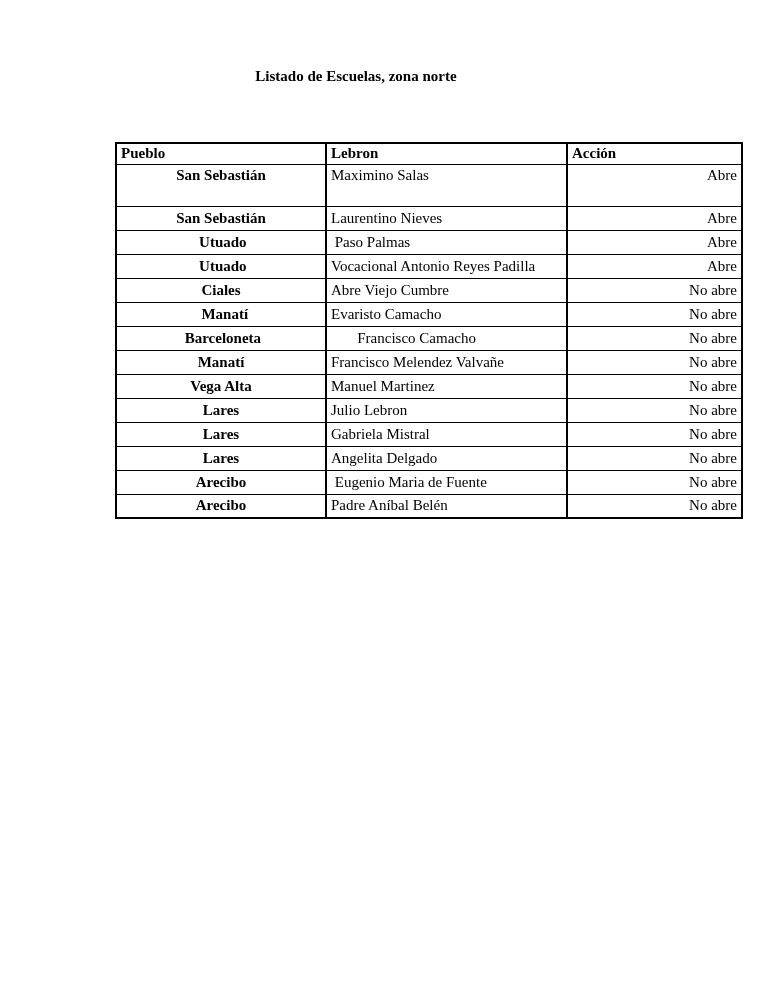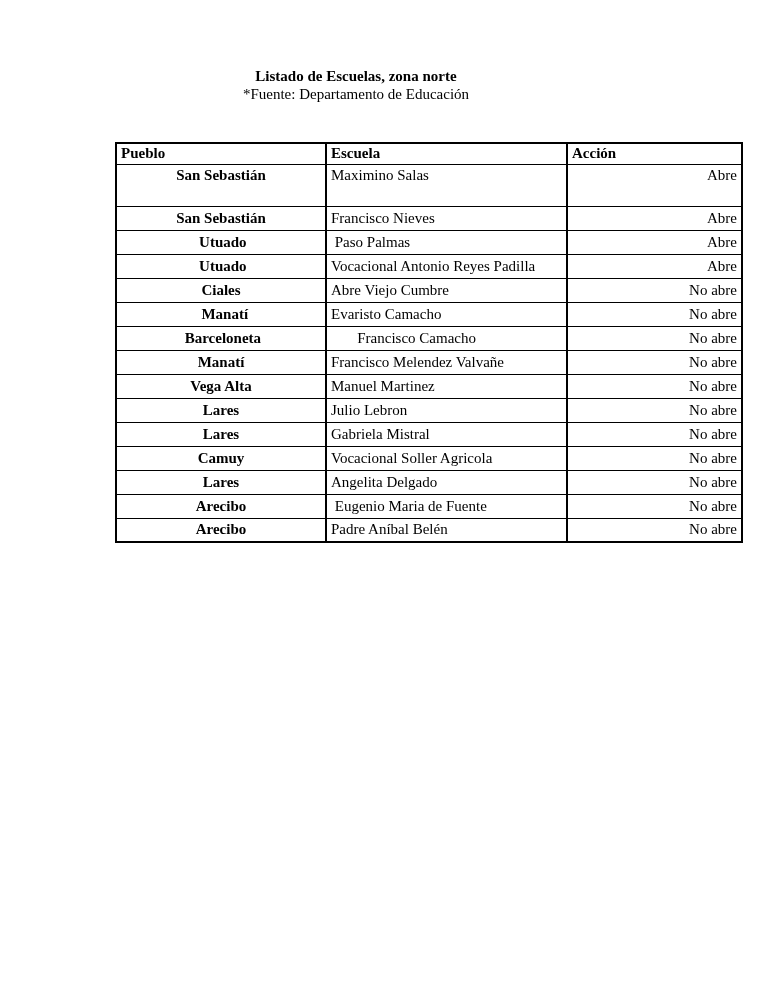--- a/index.html
+++ b/index.html
@@ -53,46 +53,45 @@
   tr.row-tall   td { height: 42px; vertical-align: top; padding-top: 2px; }
   td.c-pueblo { font-weight: bold; text-align: center; }
   td.c-escuela { font-weight: normal; }
   td.c-accion { text-align: right; font-weight: normal; }
 </style>
 </head>
 <body>
 
 <div class="doc-header">
   <div class="doc-title">Listado de Escuelas, zona norte</div>
-  <div class="doc-subtitle">*Fuente: Departamento de Educación</div>
 </div>
 
 <div class="table-wrap">
   <table class="schools">
     <colgroup>
       <col style="width:210px">
       <col style="width:241px">
       <col style="width:175px">
     </colgroup>
     <thead>
       <tr>
         <th>Pueblo</th>
-        <th>Escuela</th>
+        <th>Lebron</th>
         <th>Acción</th>
       </tr>
     </thead>
     <tbody>
         <tr class="row-tall">
           <td class="c-pueblo">San Sebastián</td>
           <td class="c-escuela">Maximino Salas</td>
           <td class="c-accion">Abre</td>
         </tr>
         <tr class="row-normal">
           <td class="c-pueblo">San Sebastián</td>
-          <td class="c-escuela">Francisco Nieves</td>
+          <td class="c-escuela">Laurentino Nieves</td>
           <td class="c-accion">Abre</td>
         </tr>
         <tr class="row-normal">
           <td class="c-pueblo"> Utuado</td>
           <td class="c-escuela"> Paso Palmas</td>
           <td class="c-accion">Abre</td>
         </tr>
         <tr class="row-normal">
           <td class="c-pueblo"> Utuado</td>
           <td class="c-escuela">Vocacional Antonio Reyes Padilla</td>
@@ -127,25 +126,20 @@
           <td class="c-pueblo">Lares</td>
           <td class="c-escuela">Julio Lebron</td>
           <td class="c-accion">No abre</td>
         </tr>
         <tr class="row-normal">
           <td class="c-pueblo">Lares</td>
           <td class="c-escuela">Gabriela Mistral</td>
           <td class="c-accion">No abre</td>
         </tr>
         <tr class="row-normal">
-          <td class="c-pueblo">Camuy</td>
-          <td class="c-escuela">Vocacional Soller Agricola</td>
-          <td class="c-accion">No abre</td>
-        </tr>
-        <tr class="row-normal">
           <td class="c-pueblo">Lares</td>
           <td class="c-escuela">Angelita Delgado</td>
           <td class="c-accion">No abre</td>
         </tr>
         <tr class="row-normal">
           <td class="c-pueblo">Arecibo</td>
           <td class="c-escuela"> Eugenio Maria de Fuente</td>
           <td class="c-accion">No abre</td>
         </tr>
         <tr class="row-normal">

